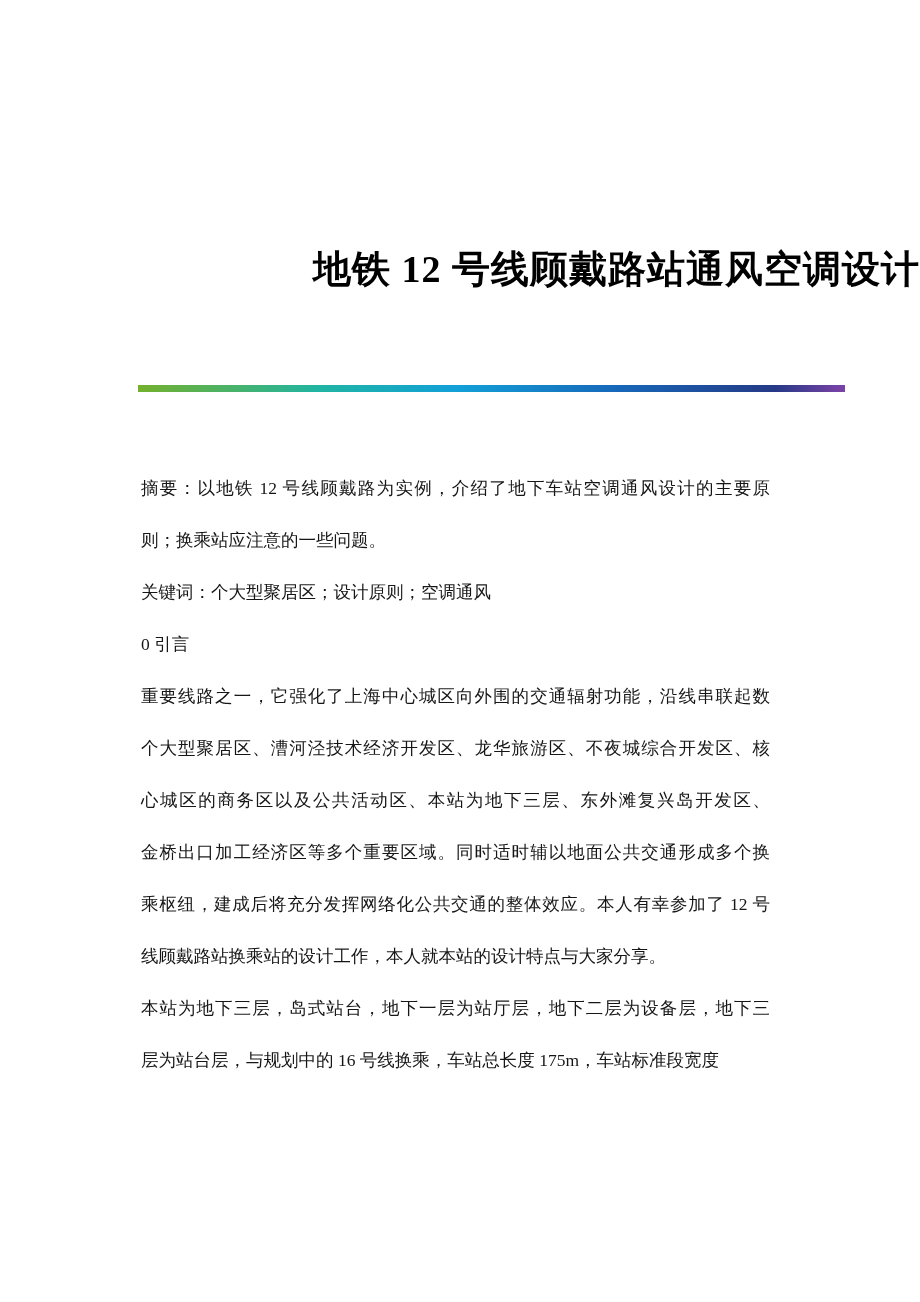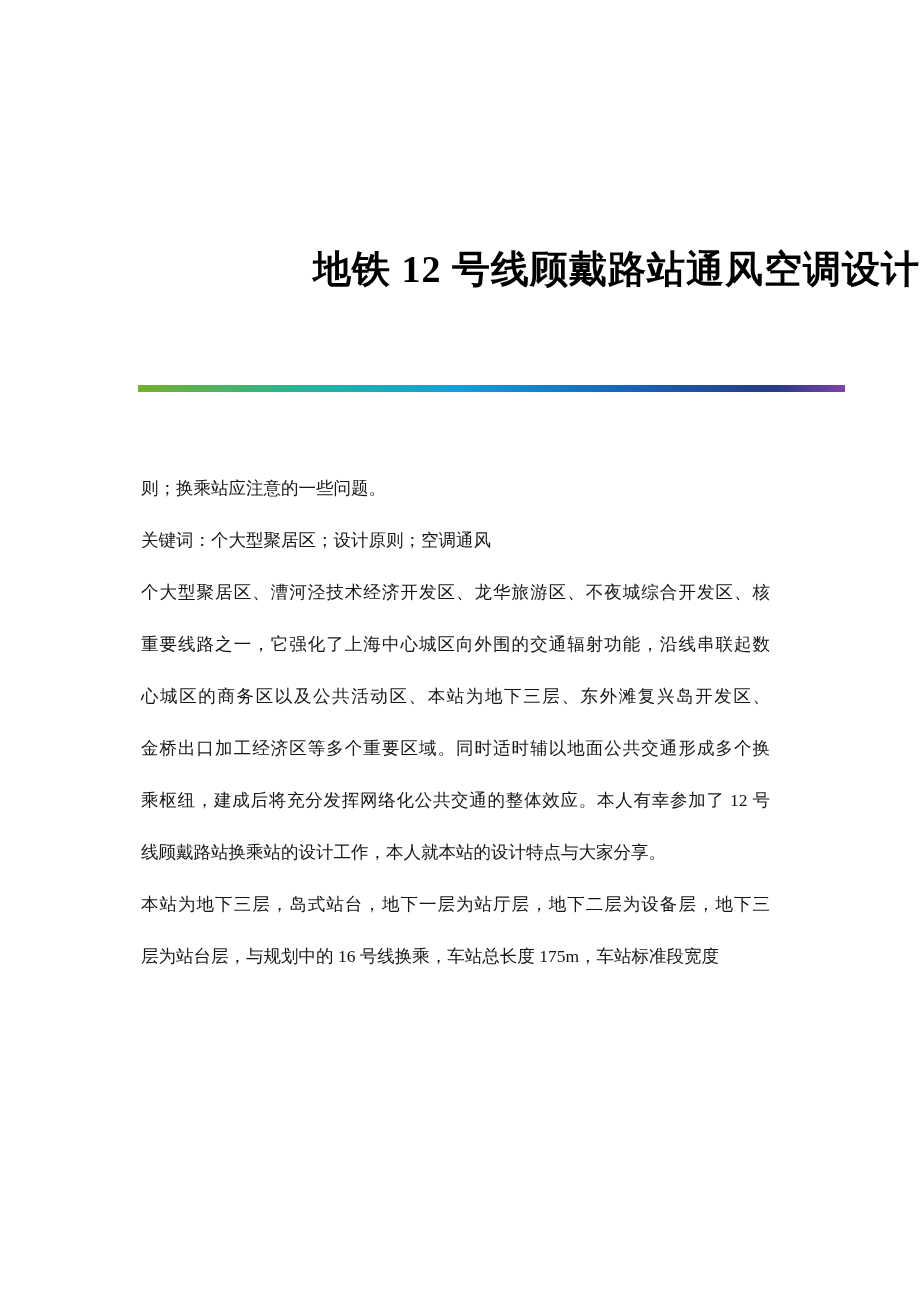--- a/index.html
+++ b/index.html
@@ -55,24 +55,26 @@
 </head>
 <body>
 
 <div class="page">
 
   <h1 class="doc-title">地铁 12 号线顾戴路站通风空调设计</h1>
 
   <div class="divider" style="background: linear-gradient(90deg, rgb(116, 176, 45) 0%, rgb(31, 180, 164) 26%, rgb(18, 160, 216) 45%, rgb(23, 103, 184) 68%, rgb(37, 58, 134) 90%, rgb(125, 66, 168) 100%);"></div>
 
   <div class="textblock">
+    <div class="line stretch">摘要：以地铁 12 号线顾戴路为实例，介绍了地下车站空调通风设计的主要原</div>
     <div class="line">则；换乘站应注意的一些问题。</div>
     <div class="line">关键词：个大型聚居区；设计原则；空调通风</div>
+    <div class="line">0 引言</div>
+    <div class="line stretch">重要线路之一，它强化了上海中心城区向外围的交通辐射功能，沿线串联起数</div>
     <div class="line stretch">个大型聚居区、漕河泾技术经济开发区、龙华旅游区、不夜城综合开发区、核</div>
-    <div class="line stretch">重要线路之一，它强化了上海中心城区向外围的交通辐射功能，沿线串联起数</div>
     <div class="line stretch">心城区的商务区以及公共活动区、本站为地下三层、东外滩复兴岛开发区、</div>
     <div class="line stretch">金桥出口加工经济区等多个重要区域。同时适时辅以地面公共交通形成多个换</div>
     <div class="line stretch">乘枢纽，建成后将充分发挥网络化公共交通的整体效应。本人有幸参加了 12 号</div>
     <div class="line">线顾戴路站换乘站的设计工作，本人就本站的设计特点与大家分享。</div>
     <div class="line stretch">本站为地下三层，岛式站台，地下一层为站厅层，地下二层为设备层，地下三</div>
     <div class="line">层为站台层，与规划中的 16 号线换乘，车站总长度 175m，车站标准段宽度</div>
   </div>
 
 </div>
 

